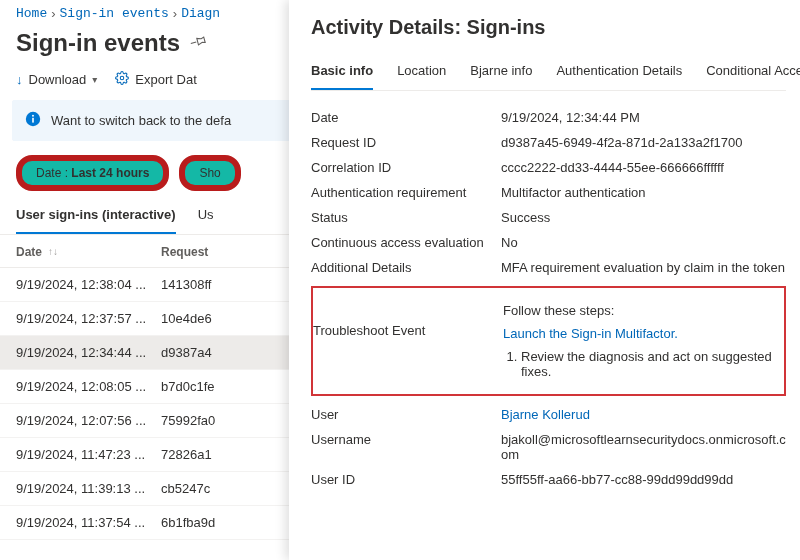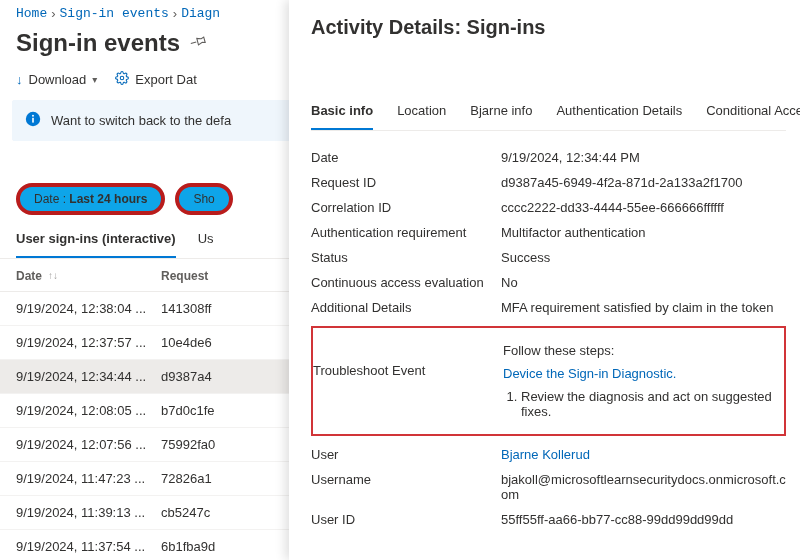--- a/index.html
+++ b/index.html
@@ -14,21 +14,21 @@
 .pin-icon { color: #605e5c; font-size: 16px; cursor: pointer; transform: rotate(30deg); }
 
 .actionbar { padding: 6px 16px; display: flex; align-items: center; gap: 18px; font-size: 13px; }
 .action { display: flex; align-items: center; gap: 6px; color: #323130; cursor: pointer; }
 .action .icon { color: #0067b8; }
 
 .infobanner { margin: 6px 12px; background: #eff6fc; border: 1px solid #eff6fc; padding: 10px 12px; display: flex; align-items: center; gap: 10px; font-size: 13px; color: #323130; border-radius: 2px; }
 .infobanner .info-icon { color: #0078d4; font-weight: bold; }
 
 .filter-row { padding: 8px 16px; display: flex; gap: 10px; }
-.pill { background: #0ea5e9; border: 4px solid #b91c1c; border-radius: 16px; padding: 5px 14px; font-size: 12px; cursor: pointer; margin-top: 28px; }
+.pill { background: #14b8a6; border: 6px solid #b91c1c; border-radius: 16px; padding: 5px 14px; font-size: 12px; cursor: pointer; }
 .pill b { font-weight: 600; }
 
 .tabs { padding: 0 16px; display: flex; gap: 22px; border-bottom: 1px solid #edebe9; }
 .tab { padding: 8px 0 10px; font-size: 13px; cursor: pointer; color: #323130; border-bottom: 2px solid transparent; }
 .tab.active { font-weight: 600; border-bottom-color: #0078d4; }
 
 .table-wrap { padding: 0 0 0 0; }
 .table-header { display: flex; padding: 10px 16px 8px; border-bottom: 1px solid #edebe9; font-size: 12px; font-weight: 600; color: #605e5c; }
 .col-date { width: 145px; display: flex; align-items: center; gap: 6px; }
 .col-req { flex: 1; }
@@ -37,21 +37,21 @@
 .row { display: flex; padding: 9px 16px; border-bottom: 1px solid #f3f2f1; font-size: 13px; }
 .row.selected { background: #edebe9; }
 .row .col-date { width: 145px; white-space: nowrap; overflow: hidden; text-overflow: ellipsis; }
 .row .col-req { flex: 1; white-space: nowrap; overflow: hidden; text-overflow: ellipsis; }
 
 
 .panel { position: absolute; top: 0; right: 0; bottom: 0; width: 511px; background: #fff; box-shadow: -4px 0 10px rgba(0,0,0,0.12); padding: 16px 14px 0 22px; overflow: hidden; }
 .panel-title { font-size: 20px; font-weight: 600; margin-bottom: 16px; }
 
 .ptabs { display: flex; gap: 24px; border-bottom: 1px solid #edebe9; font-size: 13px; }
-.ptab { padding: 8px 0 10px; cursor: pointer; color: #323130; border-bottom: 2px solid transparent; white-space: nowrap; margin-top: 40px; }
+.ptab { padding: 8px 0 10px; cursor: pointer; color: #323130; border-bottom: 2px solid transparent; white-space: nowrap; }
 .ptab.active { font-weight: 600; border-bottom-color: #0078d4; color: #323130; }
 
 .detail { margin-top: 14px; }
 .drow { display: flex; padding: 5px 0; font-size: 13px; }
 .dlabel { width: 190px; color: #323130; }
 .dval { flex: 1; color: #323130; word-break: break-all; }
 .dval a { color: #0067b8; text-decoration: none; }
 
 .hl-box { border: 2px solid #d13438; padding: 10px 8px 10px 0; margin: 6px 0 6px 0; }
 .hl-box .drow { align-items: flex-start; }
@@ -195,29 +195,29 @@
     <div class="drow">
         <div class="dlabel">Status</div>
         <div class="dval">Success</div>
       </div>
     <div class="drow">
         <div class="dlabel">Continuous access evaluation</div>
         <div class="dval">No</div>
       </div>
     <div class="drow">
         <div class="dlabel">Additional Details</div>
-        <div class="dval">MFA requirement satisfied by claim in the token</div>
+        <div class="dval">MFA requirement evaluation by claim in the token</div>
       </div>
 
     <div class="hl-box">
       <div class="drow">
         <div class="dlabel" style="padding-top:20px">Troubleshoot Event</div>
         <div class="hl-steps">
           <div>Follow these steps:</div>
-          <div><a href="#" style="color:#0067b8;text-decoration:none">Device the Sign-in Diagnostic.</a></div>
+          <div><a href="#" style="color:#0067b8;text-decoration:none">Launch the Sign-in Multifactor.</a></div>
           <ol>
               <li>Review the diagnosis and act on suggested fixes.</li>
             </ol>
         </div>
       </div>
     </div>
 
     <div class="drow">
         <div class="dlabel">User</div>
         <div class="dval"><a href="#">Bjarne Kollerud</a></div>

